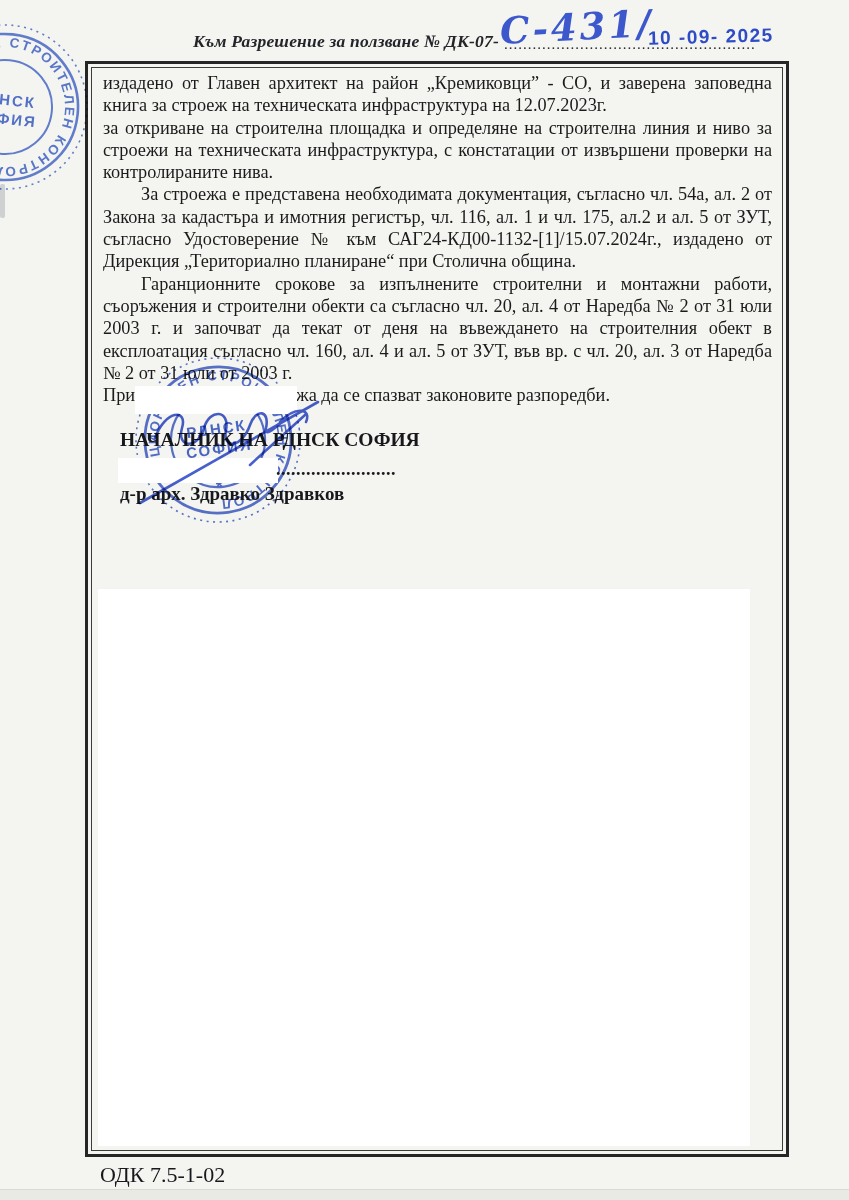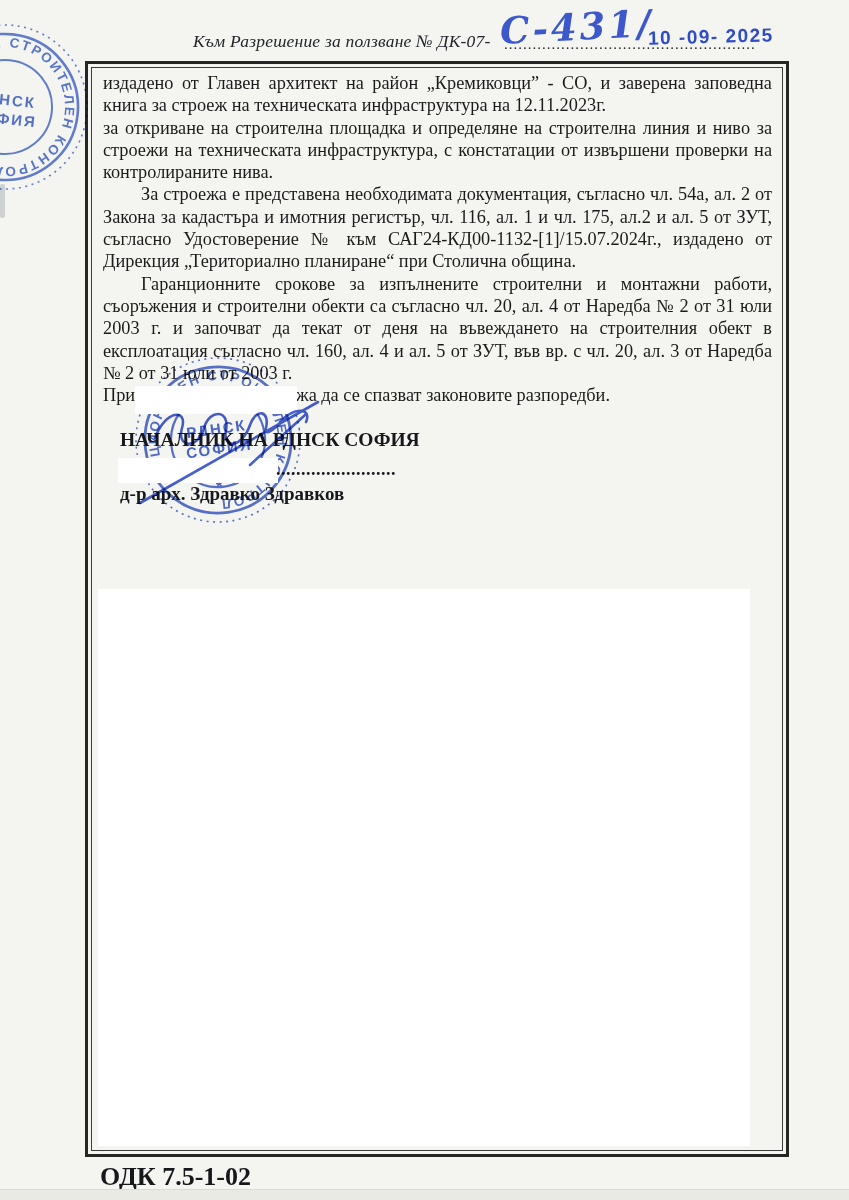--- a/index.html
+++ b/index.html
@@ -11,21 +11,21 @@
     position:relative;
     width:849px;height:1200px;
     margin:0 auto;
     background:#f4f4f1;
     overflow:hidden;
   }
   
   .hdr-label{
     position:absolute;left:193px;top:31px;
     font-style:italic;font-size:17.5px;color:#23252a;
-    letter-spacing:.2px;white-space:nowrap;
+    letter-spacing:.2px;white-space:nowrap;font-weight:bold;
   }
   .hdr-dots{
     position:absolute;left:504px;top:36px;width:252px;height:18px;
     overflow:hidden;font-size:15px;color:#2a2c30;letter-spacing:1px;
     white-space:nowrap;
   }
   .hdr-handwriting{
     position:absolute;left:500px;top:5px;
     font-style:italic;font-weight:bold;font-size:37px;color:#3c58cc;
     transform:rotate(-3deg);letter-spacing:3px;white-space:nowrap;
@@ -70,21 +70,21 @@
     position:absolute;left:276px;top:459px;z-index:3;
     font-weight:bold;font-size:18px;color:#17181c;letter-spacing:.5px;
   }
   .sig-name{
     position:absolute;left:120px;top:483px;z-index:3;
     font-weight:bold;font-size:19px;color:#17181c;white-space:nowrap;
   }
   
   .footer-code{
     position:absolute;left:100px;top:1162px;
-    font-weight:bold;font-size:26px;color:#17181c;white-space:nowrap;
+    font-weight:normal;font-size:22px;color:#17181c;white-space:nowrap;
   }
   .bottom-strip{
     position:absolute;left:0;top:1189px;width:849px;height:11px;
     background:#e9eae3;border-top:1px solid #dadbd3;
   }
   .edge-smudge{
     position:absolute;left:0;top:184px;width:5px;height:34px;
     background:#aeb2b8;opacity:.55;border-radius:2px;
   }
   svg text{font-family:"Liberation Sans","DejaVu Sans",sans-serif;}
@@ -108,21 +108,21 @@
     <text x="0" y="17" text-anchor="middle" font-size="15" font-weight="bold" letter-spacing="2" fill="#5575d2">СОФИЯ</text>
   </svg>
 
   <span class="hdr-dots">............................................................</span>
   <span class="hdr-label">Към Разрешение за ползване № ДК-07-</span>
   <span class="hdr-handwriting">С-431/</span>
   <span class="hdr-datestamp">10 -09- 2025</span>
 
   <div class="doc-box">
     <div class="doc-inner">
-      <p>издадено от Главен архитект на район „Кремиковци” - СО, и заверена заповедна книга за строеж на техническата инфраструктура на 12.11.2023г.</p>
+      <p>издадено от Главен архитект на район „Кремиковци” - СО, и заверена заповедна книга за строеж на техническата инфраструктура на 12.07.2023г.</p>
       <p> за откриване на строителна площадка и определяне на строителна линия и ниво за строежи на техническата инфраструктура, с констатации от извършени проверки на контролираните нива.</p>
       <p class="p-indent">За строежа е представена необходимата документация, съгласно чл. 54а, ал. 2 от Закона за кадастъра и имотния регистър, чл. 116, ал. 1 и чл. 175, ал.2 и ал. 5 от ЗУТ, съгласно Удостоверение № към САГ24-КД00-1132-[1]/15.07.2024г., издадено от Дирекция „Териториално планиране“ при Столична община.</p>
       <p class="p-indent">Гаранционните срокове за изпълнените строителни и монтажни работи, съоръжения и строителни обекти са съгласно чл. 20, ал. 4 от Наредба № 2 от 31 юли 2003 г. и започват да текат от деня на въвеждането на строителния обект в експлоатация съгласно чл. 160, ал. 4 и ал. 5 от ЗУТ, във вр. с чл. 20, ал. 3 от Наредба № 2 от 31 юли от 2003 г.</p>
       <p>При ползването на строежа да се спазват законовите разпоредби.</p>
     </div>
   </div>
 
   <svg class="stamp stamp-round" width="210" height="210" viewBox="-105 -105 210 210">
     <g fill="none" stroke="#4c69ce" opacity="0.92">
       <circle r="82" stroke-width="1.6" stroke-dasharray="2 4.5"></circle>

